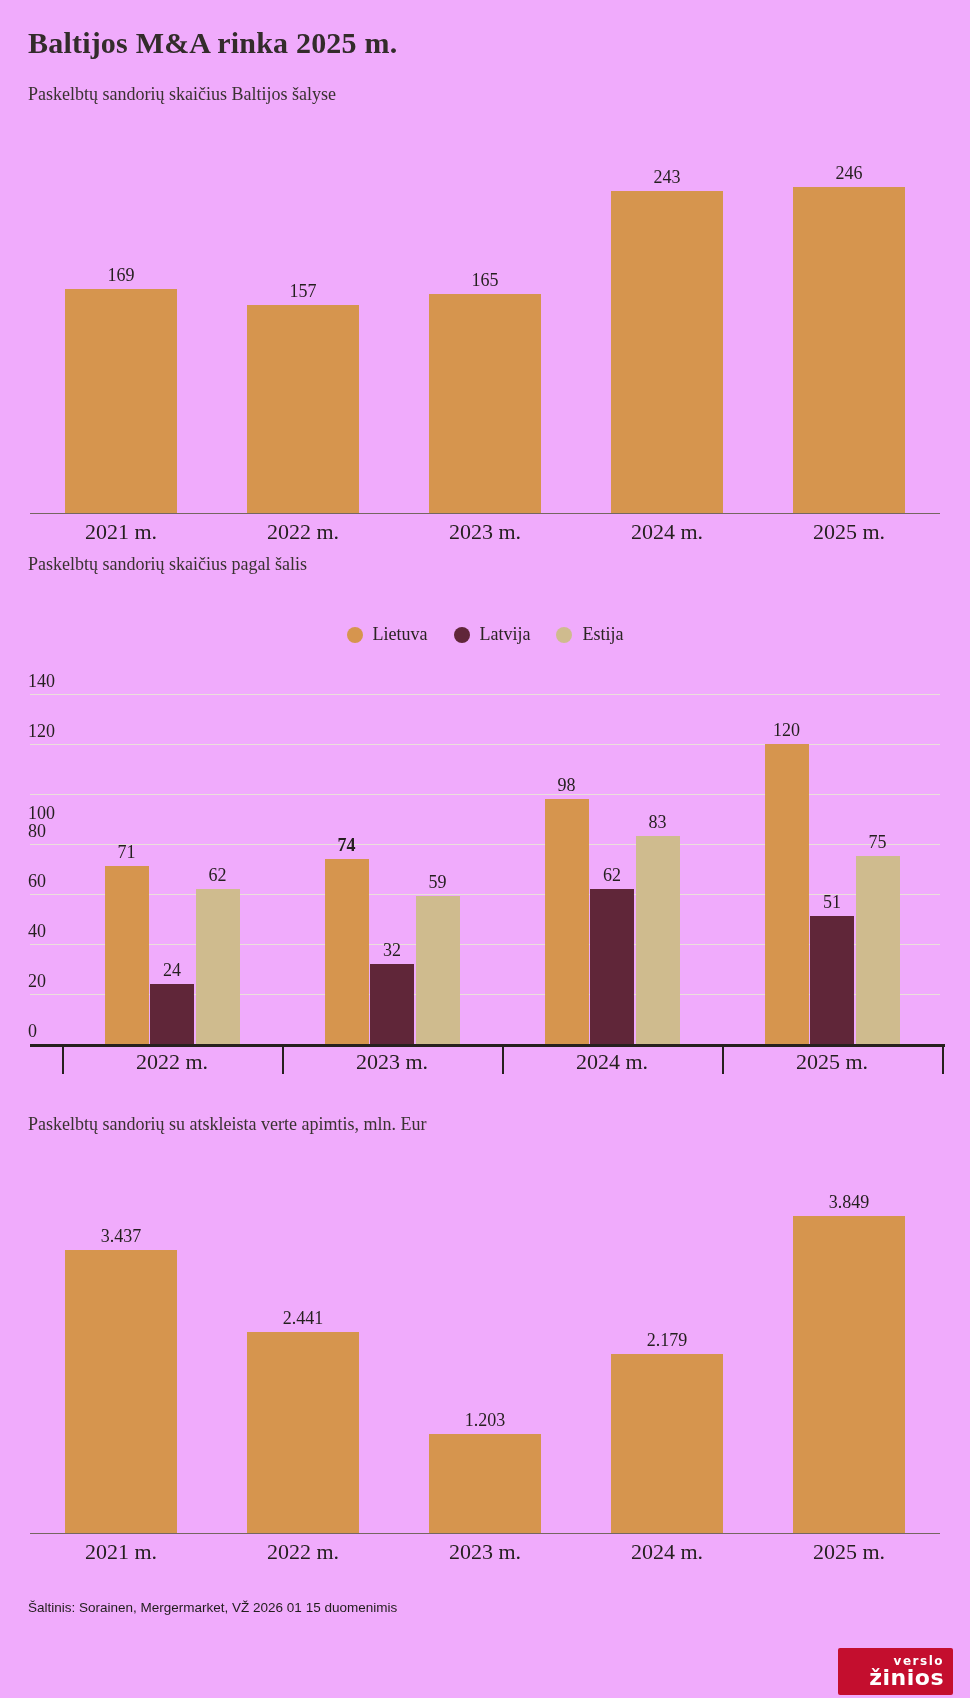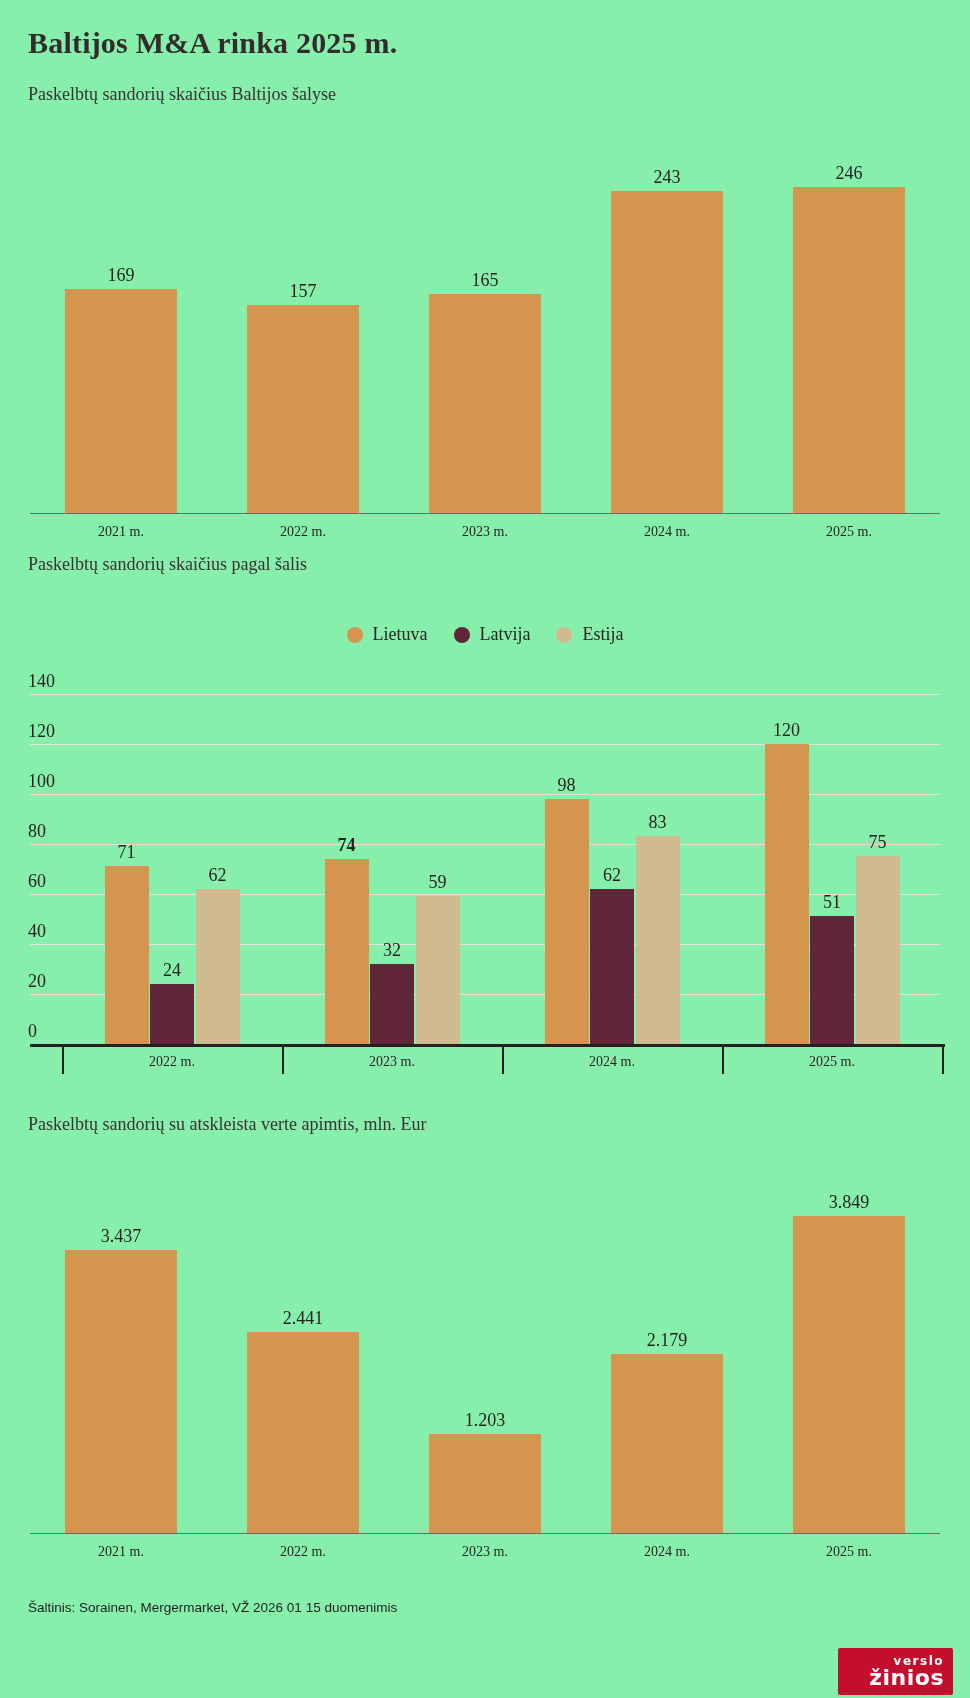--- a/index.html
+++ b/index.html
@@ -1,22 +1,22 @@
 <!DOCTYPE html>
 <html><head>
 <meta charset="utf-8">
 <style>
   html,body{margin:0;padding:0;}
   body{background:#fdf2ee;font-family:"Liberation Serif","DejaVu Serif",serif;}
-  #stage{position:relative;width:970px;height:1698px;background:#86efac;overflow:hidden;}
+  #stage{position:relative;width:970px;height:1698px;background:#f0abfc;overflow:hidden;}
   #main-title{position:absolute;left:28px;top:26px;font-size:30px;font-weight:600;color:#332c2b;letter-spacing:.2px;}
   .chart-sub{position:absolute;left:28px;font-size:18px;color:#3a3231;}
   .bar{position:absolute;}
   .val-label{position:absolute;font-size:18px;color:#241f1e;text-align:center;line-height:20px;white-space:nowrap;}
-  .x-label{position:absolute;font-size:14px;color:#241f1e;text-align:center;line-height:20px;white-space:nowrap;}
+  .x-label{position:absolute;font-size:22px;color:#241f1e;text-align:center;line-height:20px;white-space:nowrap;}
   .y-label{position:absolute;left:28px;font-size:18px;color:#241f1e;line-height:22px;}
   .gridline{position:absolute;height:1px;background:#eadfda;}
   .axis-thin{position:absolute;height:1px;background:#756760;}
   .axis-thick{position:absolute;height:3px;background:#27201e;}
   .tick{position:absolute;width:2px;background:#27201e;}
   #legend{position:absolute;left:0;top:624px;width:970px;display:flex;justify-content:center;align-items:center;gap:26px;}
   .legend-item{display:flex;align-items:center;gap:10px;font-size:18px;color:#2b2423;}
   .legend-dot{width:16px;height:16px;border-radius:50%;}
   #source-line{position:absolute;left:28px;top:1600px;font-family:"Liberation Sans","DejaVu Sans",sans-serif;font-size:13.5px;color:#211d1c;}
   #logo{position:absolute;left:838px;top:1648px;width:115px;height:47px;background:#c40e2e;border-radius:2px;
@@ -65,21 +65,21 @@
         <div class="legend-dot" style="background: rgb(207, 187, 142);"></div>
         <div>Estija</div>
       </div>
     </div>
   <div id="plot2">
       <div class="gridline" style="left: 30px; top: 694px; width: 910px;"></div>
       <div class="y-label" style="top: 670px;">140</div>
       <div class="gridline" style="left: 30px; top: 744px; width: 910px;"></div>
       <div class="y-label" style="top: 720px;">120</div>
       <div class="gridline" style="left: 30px; top: 794px; width: 910px;"></div>
-      <div class="y-label" style="top: 770px;">100</div>
+      <div class="y-label" style="top: 802px;">100</div>
       <div class="gridline" style="left: 30px; top: 844px; width: 910px;"></div>
       <div class="y-label" style="top: 820px;">80</div>
       <div class="gridline" style="left: 30px; top: 894px; width: 910px;"></div>
       <div class="y-label" style="top: 870px;">60</div>
       <div class="gridline" style="left: 30px; top: 944px; width: 910px;"></div>
       <div class="y-label" style="top: 920px;">40</div>
       <div class="gridline" style="left: 30px; top: 994px; width: 910px;"></div>
       <div class="y-label" style="top: 970px;">20</div>
       <div class="y-label" style="top: 1020px;">0</div>
       <div class="bar" style="left: 104.5px; top: 866px; width: 44px; height: 178px; background: rgb(214, 149, 78);"></div>

